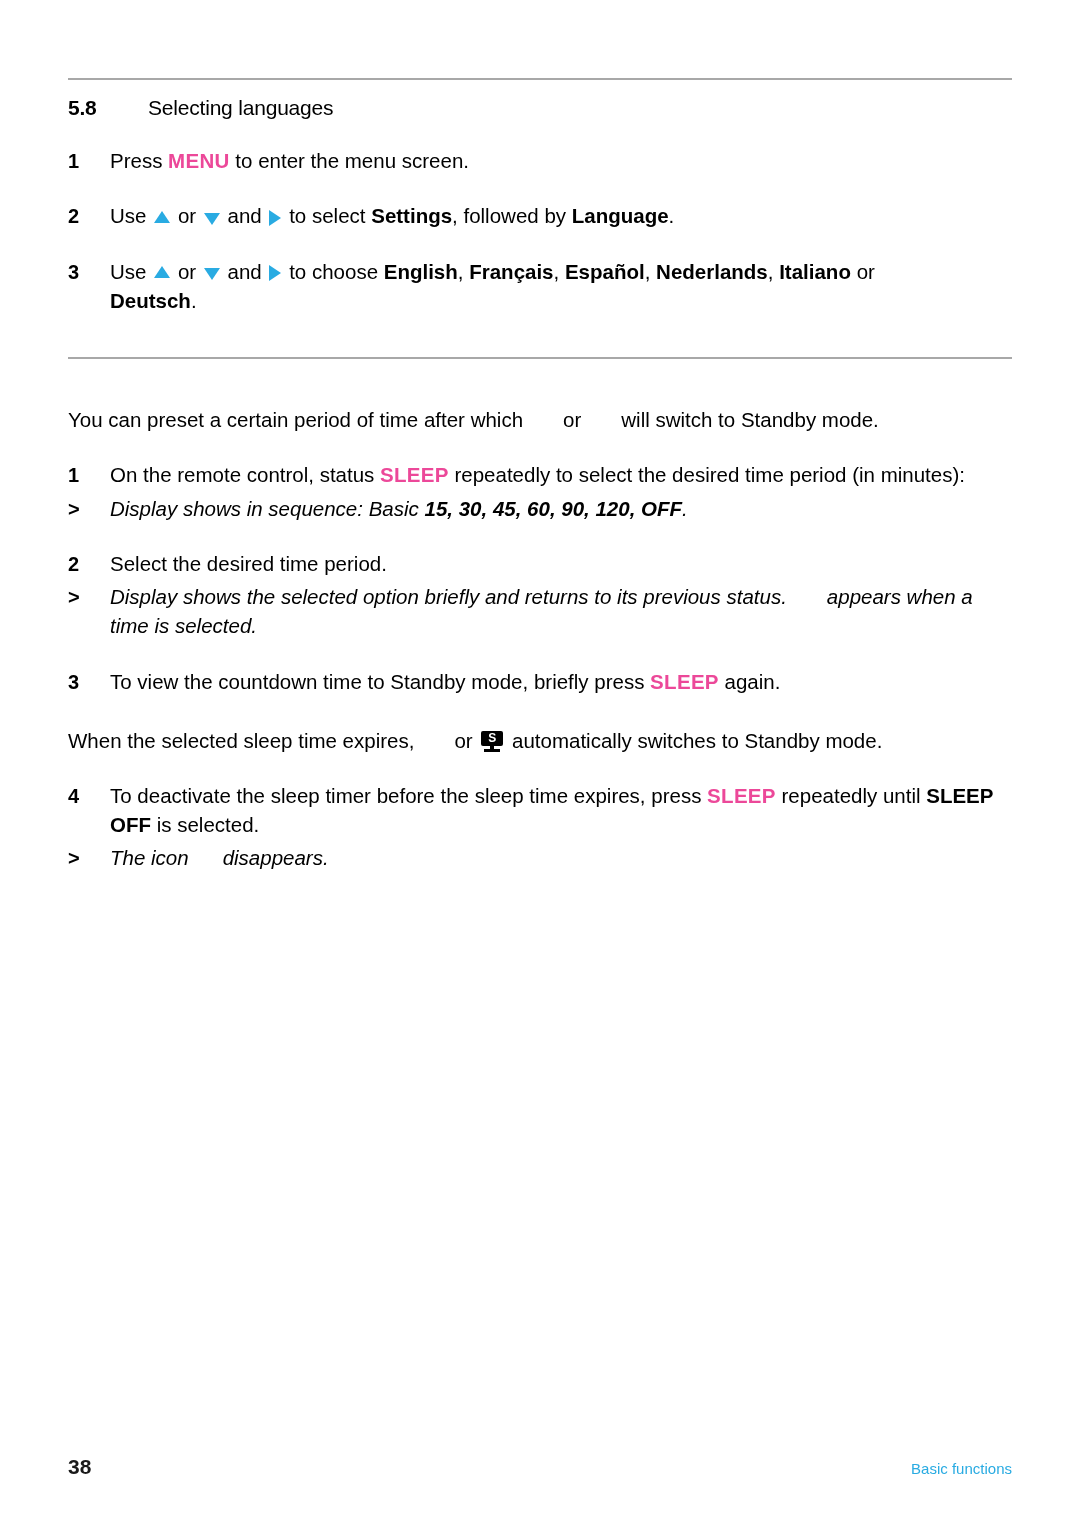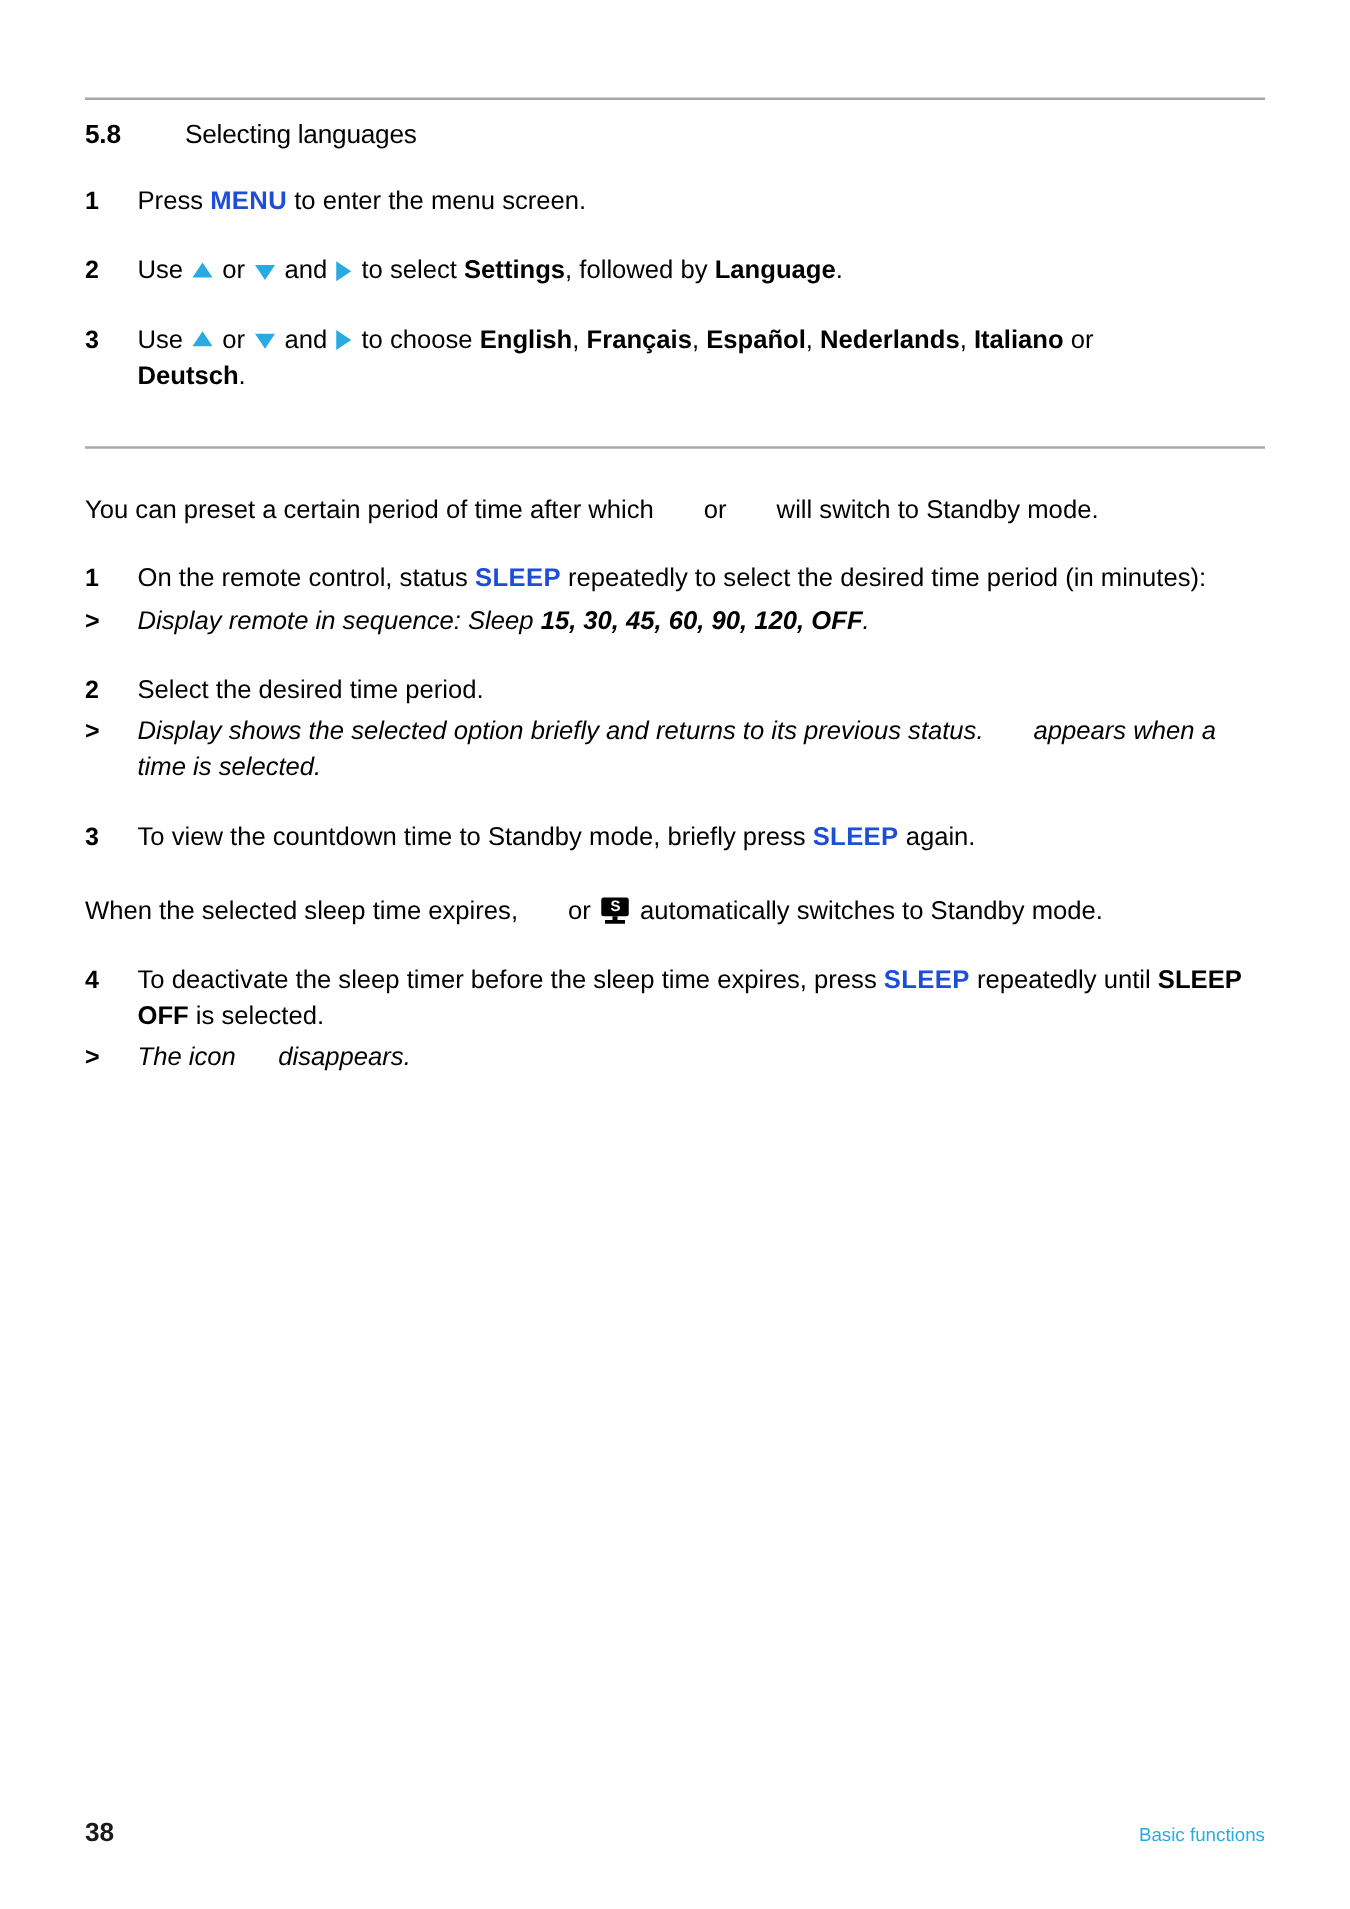--- a/index.html
+++ b/index.html
@@ -87,21 +87,21 @@
   .para {
     font-size: 20.5px;
     line-height: 1.42;
     margin-top: 30px;
   }
 
   b, .bold { font-weight: bold; margin-top: 12px; }
   .ital { font-style: italic; }
 
   .blue {
-    color: #1d4ed8;
+    color: #ec4899;
     font-weight: bold;
     letter-spacing: 0.3px;
   }
 
   
   .tri {
     display: inline-block;
     width: 0;
     height: 0;
     vertical-align: middle;
@@ -222,30 +222,30 @@
 
     <div class="step">
       <span class="step-marker">3</span>
       <span class="step-body"><span>Use</span>&nbsp;<span class="tri tri-up"></span>&nbsp;<span>or</span>&nbsp;<span class="tri tri-down"></span>&nbsp;<span>and</span>&nbsp;<span class="tri tri-right"></span>&nbsp;<span>to choose</span>&nbsp;<b>English</b>, <b>Français</b>, <b>Español</b>, <b>Nederlands</b>, <b>Italiano</b> <span>or</span><br><b>Deutsch</b><span>.</span></span>
     </div>
 
     <div style="height:42px"></div>
     <hr class="rule">
 
 
-    <div class="para" style="margin-top:34px;"><span>You can preset a certain period of time after which</span><span class="glyph-gap wide"></span><span>or</span><span class="glyph-gap wide"></span><span>will switch to Standby mode.</span></div>
+    <div class="para" style="margin-top:46px;"><span>You can preset a certain period of time after which</span><span class="glyph-gap wide"></span><span>or</span><span class="glyph-gap wide"></span><span>will switch to Standby mode.</span></div>
 
     <div class="step">
       <span class="step-marker">1</span>
       <span class="step-body"><span>On the remote control, status </span><span class="blue">SLEEP</span><span> repeatedly to select the desired time period (in minutes):</span></span>
     </div>
 
     <div class="step tight">
       <span class="step-marker gt">&gt;</span>
-      <span class="step-body ital"><span>Display remote in sequence: Sleep </span><b>15, 30, 45, 60, 90, 120, OFF</b><span>.</span></span>
+      <span class="step-body ital"><span>Display shows in sequence: Basic </span><b>15, 30, 45, 60, 90, 120, OFF</b><span>.</span></span>
     </div>
 
     <div class="step">
       <span class="step-marker">2</span>
       <span class="step-body">Select the desired time period.</span>
     </div>
 
     <div class="step tight">
       <span class="step-marker gt">&gt;</span>
       <span class="step-body ital"><span>Display shows the selected option briefly and returns to its previous status.</span><span class="glyph-gap wide"></span><span>appears when a time is selected.</span></span>

